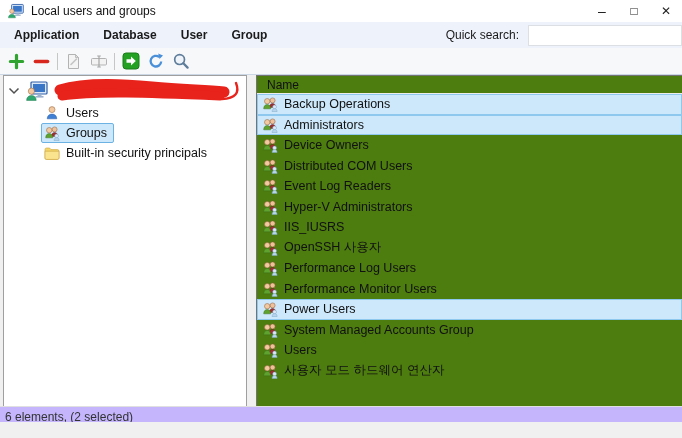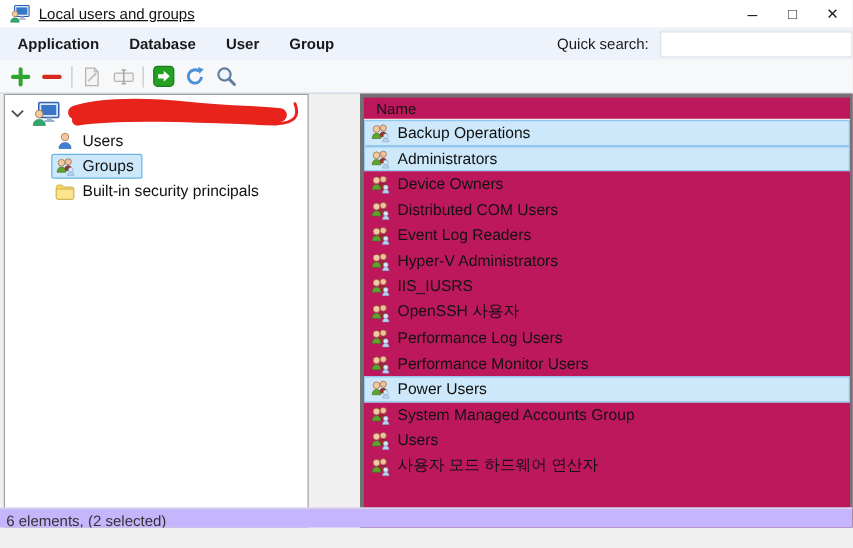--- a/index.html
+++ b/index.html
@@ -3,21 +3,21 @@
 <meta charset="utf-8">
 <style>
   html,body{margin:0;padding:0;}
   body{
     width:682px;height:438px;overflow:hidden;position:relative;
     font-family:"Liberation Sans",sans-serif;background:#f0f0f0;
     -webkit-font-smoothing:antialiased;
   }
   .titlebar{position:absolute;top:0;left:0;right:0;height:22px;background:#ffffff;display:flex;align-items:center;}
   .app-icon{width:16px;height:16px;margin-left:8px;}
-  .title-text{font-size:12px;color:#111;margin-left:7px;text-decoration:underline;}
+  .title-text{font-size:12px;color:#111;margin-left:7px;}
   .win-controls{position:absolute;right:0;top:0;height:22px;display:flex;}
   .wbtn{width:32px;height:22px;display:flex;align-items:center;justify-content:center;font-size:12px;color:#222;cursor:default;}
   .wbtn.min{font-size:14px;}
   .menubar{position:absolute;top:22px;left:0;right:0;height:26px;background:#edf2fb;display:flex;align-items:center;font-size:12px;color:#1a1a1a;}
   .menu-item{padding:4px 10px;margin-left:4px;}
   .menu-item:first-of-type{margin-left:4px;}
   .mb-spacer{flex:1;}
   .qs-label{margin-right:9px;color:#1a1a1a;}
   .qs-input{width:144px;height:19px;border:1px solid #dcdfe4;background:#fff;outline:none;font-family:inherit;font-size:12px;padding:0 4px;}
   .toolbar{position:absolute;top:48px;left:0;right:0;height:26px;background:#f7f8fa;border-bottom:1px solid #ccd7e6;display:flex;align-items:center;padding-left:4px;}
@@ -25,21 +25,21 @@
   .tsep{width:1px;height:17px;background:#c6c6c6;margin:0 3px;}
   .tree-panel{position:absolute;left:3px;top:75px;width:244px;bottom:16px;background:#fff;border:1px solid #9f9f9f;box-sizing:border-box;}
   .tree-root{position:relative;height:22px;margin-top:5px;display:flex;align-items:center;}
   .chev{position:absolute;left:4px;top:6px;}
   .root-icon{position:absolute;left:22px;top:0px;width:22px;height:20px;}
   .scribble{position:absolute;left:48px;top:-3px;width:198px;height:27px;}
   .tree-item{height:20px;display:flex;align-items:center;padding-left:37px;font-size:12.5px;color:#111;}
   .ti-box{display:inline-flex;align-items:center;padding:1px 6px 1px 2px;border:1px solid transparent;border-radius:2px;}
   .tree-item.selected .ti-box{background:#cde8fb;border-color:#6cb3e4;}
   .ticon{width:16px;height:16px;margin-right:6px;flex:0 0 auto;}
-  .list-panel{position:absolute;left:256px;top:75px;right:-1px;bottom:16px;background:#be185d;border:3px solid #737373;box-sizing:border-box;overflow:hidden;margin-left:32px;}
+  .list-panel{position:absolute;left:256px;top:75px;right:-1px;bottom:16px;background:#4d7c0f;border:1px solid #737373;box-sizing:border-box;overflow:hidden;}
   .list-header{height:17px;display:flex;align-items:center;padding-left:10px;font-size:12px;color:#111;border-bottom:1px solid #ededed;}
   .lrow{height:20.5px;display:flex;align-items:center;padding-left:5px;font-size:12.5px;color:#111;box-sizing:border-box;}
   .lrow.selected{background:#cde8fb;box-shadow:inset 0 0 0 1px #8fc8ef;}
   .lrow svg{width:16px;height:16px;margin-right:6px;flex:0 0 auto;}
   .statusbar{position:absolute;left:0;right:0;bottom:16px;height:15px;background:#c4b5fd;border-top:1px solid #e0e0e0;overflow:hidden;}
   .statusbar span{position:absolute;left:5px;top:3px;font-size:12px;color:#333;white-space:nowrap;}
 </style>
 </head>
 <body>
 

